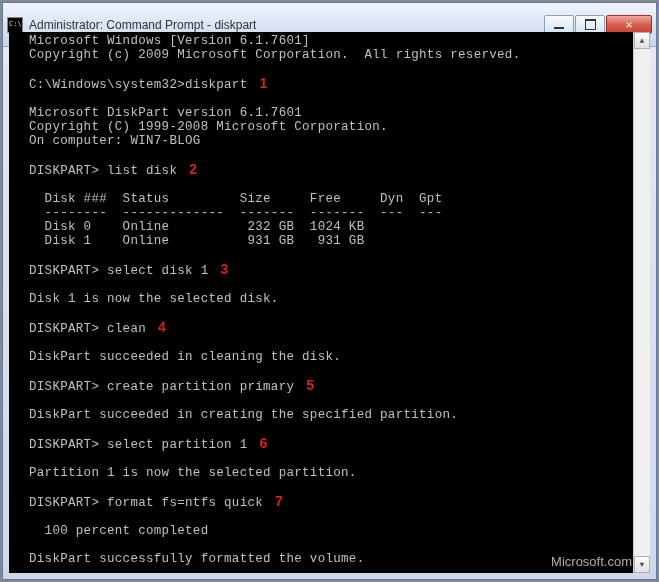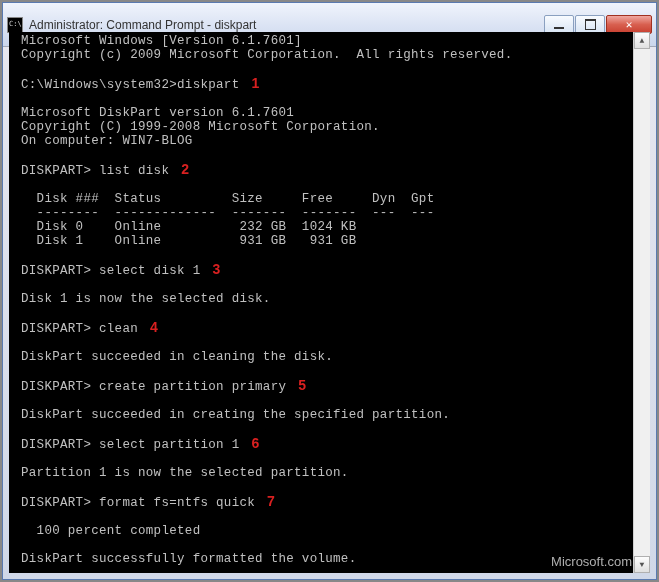--- a/index.html
+++ b/index.html
@@ -99,21 +99,21 @@
       position: absolute;
       top: 29px;
       left: 6px;
       right: 6px;
       bottom: 6px;
       background: #000;
       color: #c0c0c0;
       font-family: "Lucida Console", "Courier New", monospace;
       font-size: 12.5px;
       line-height: 14px;
-      padding: 2px 12px;
+      padding: 2px 20px;
       overflow: hidden;
       white-space: pre;
       letter-spacing: 0.3px;
     }
     .scrollbar {
       position: absolute;
       right: 6px;
       top: 29px;
       bottom: 6px;
       width: 17px;

